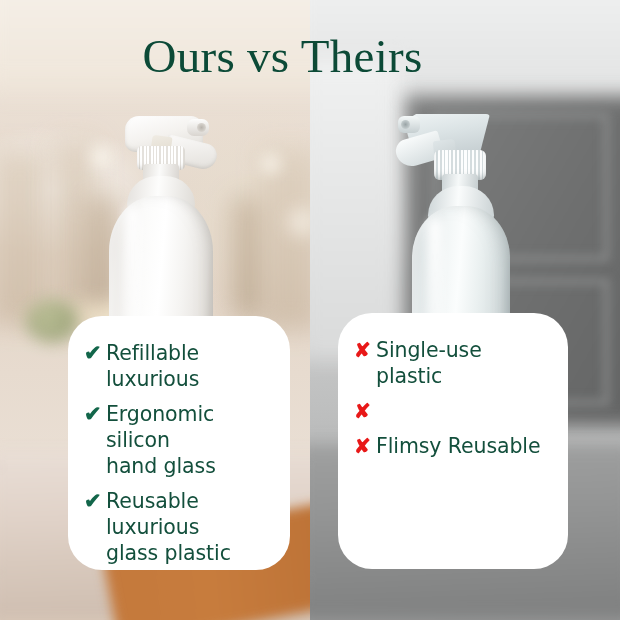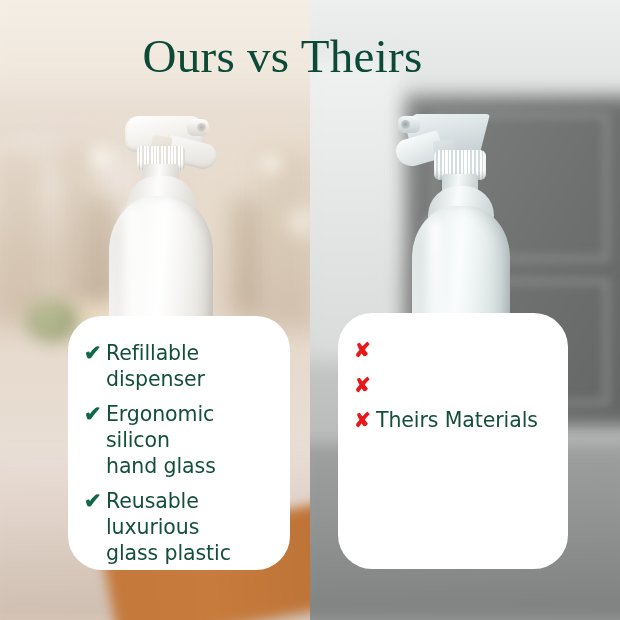--- a/index.html
+++ b/index.html
@@ -407,43 +407,44 @@
     <div class="neck"></div>
     <div class="shoulder"></div>
     <div class="body"></div>
     <div class="hl"></div>
   </div>
 
   <div class="card" id="card-left">
     <ul class="feature-list">
       <li class="feature-item">
         <span class="mark check">✔</span>
-        <span class="feature-text">Refillable dispenser</span>
+        <span class="feature-text">Refillable luxurious</span>
       </li>
       <li class="feature-item">
         <span class="mark check">✔</span>
         <span class="feature-text">Ergonomic silicon
 hand glass</span>
       </li>
       <li class="feature-item">
         <span class="mark check">✔</span>
         <span class="feature-text">Reusable luxurious
 glass plastic</span>
       </li>
     </ul>
   </div>
 
   <div class="card" id="card-right">
     <ul class="feature-list">
       <li class="feature-item">
         <span class="mark cross">✘</span>
+        <span class="feature-text">Single-use plastic</span>
       </li>
       <li class="feature-item">
         <span class="mark cross">✘</span>
       </li>
       <li class="feature-item">
         <span class="mark cross">✘</span>
-        <span class="feature-text">Theirs Materials</span>
+        <span class="feature-text">Flimsy Reusable</span>
       </li>
     </ul>
   </div>
 
 </div>
 
 </body></html>

